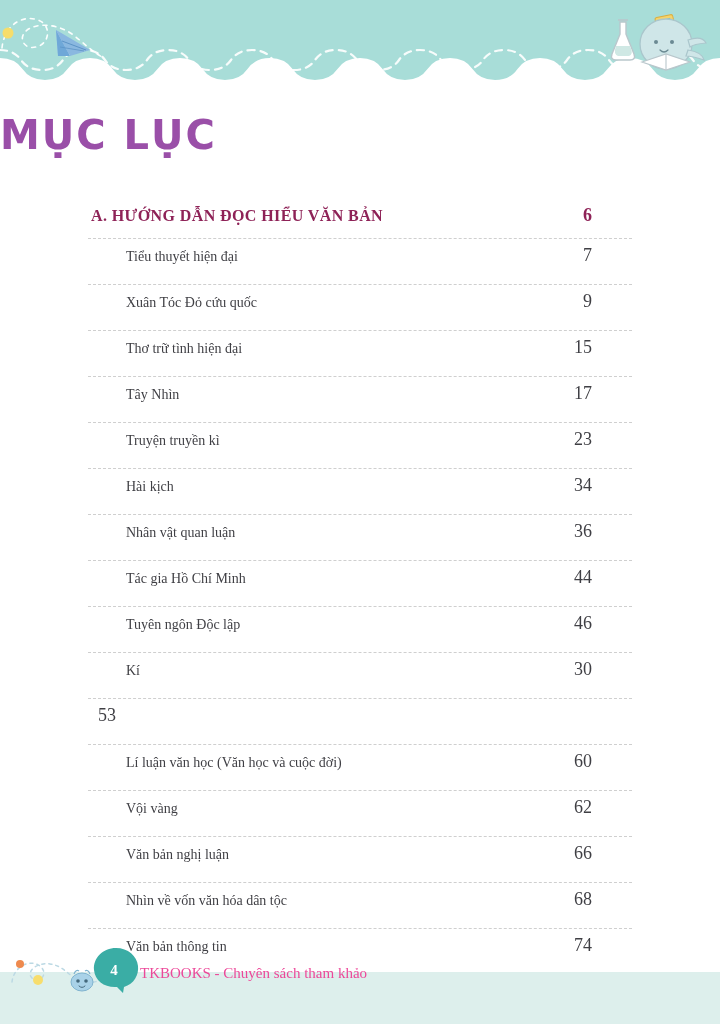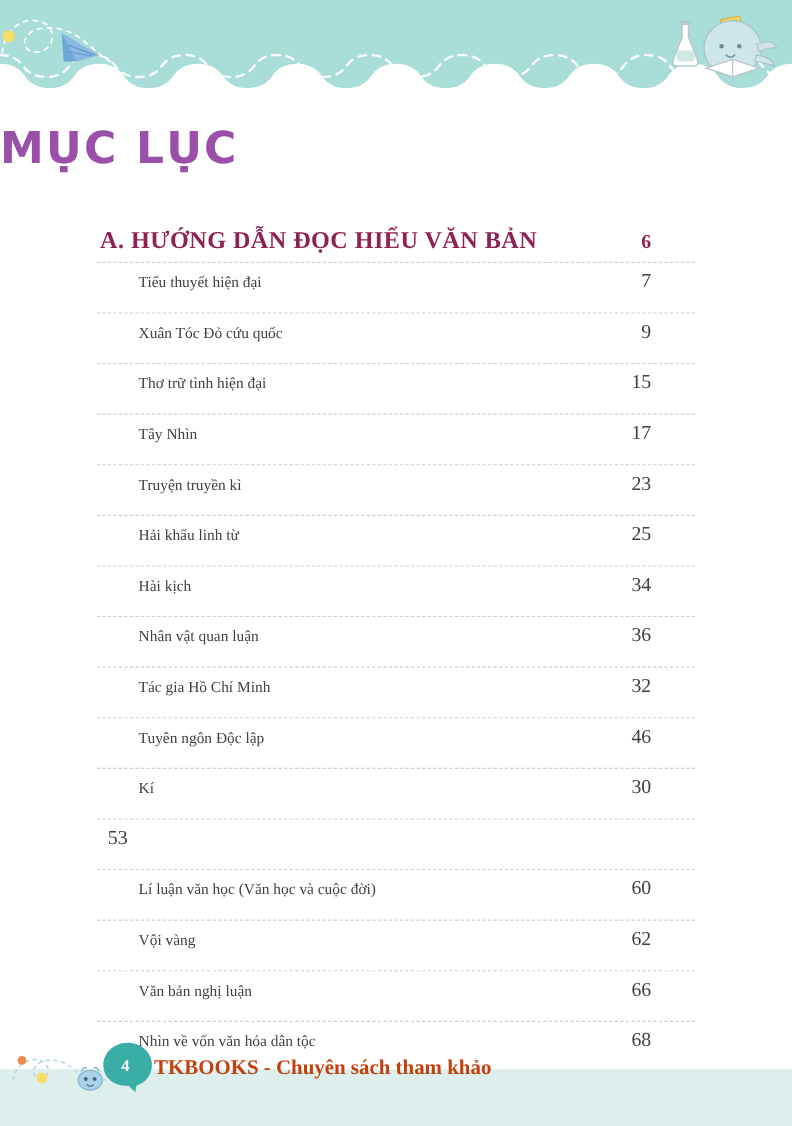--- a/index.html
+++ b/index.html
@@ -85,21 +85,21 @@
   }
   .toc-page {
     white-space: nowrap;
     text-align: right;
     min-width: 28px;
   }
 
   .toc-row.section .toc-label {
     font-family: "Liberation Serif", "DejaVu Serif", serif;
     font-weight: bold;
-    font-size: 22px;
+    font-size: 16px;
     letter-spacing: 0.4px;
     color: #8e2257;
     text-transform: uppercase;
     padding-left: 3px;
     text-align: center;
   }
   .toc-row.section .toc-page {
     font-family: "Liberation Serif", "DejaVu Serif", serif;
     font-weight: bold;
     font-size: 18px;
@@ -164,23 +164,23 @@
     font-family: "Liberation Serif", "DejaVu Serif", serif;
     font-size: 15px;
     font-weight: bold;
     color: #ffffff;
   }
   .footer-text {
     position: absolute;
     left: 140px;
     bottom: 42px;
     font-family: "Liberation Serif", "DejaVu Serif", serif;
-    font-weight: bold;
-    font-size: 19px;
-    color: #c2410c;
+    font-weight: normal;
+    font-size: 15px;
+    color: #ec4899;
     white-space: nowrap;
   }
 </style>
 </head>
 <body>
 
 <div class="page">
 
   <div class="header-band">
     <svg class="band-svg" width="720" height="86" viewBox="0 0 720 86">
@@ -269,34 +269,30 @@
     </div>
     <div class="toc-row entry">
       <span class="toc-label">Tây Nhìn</span>
       <span class="toc-page">17</span>
     </div>
     <div class="toc-row entry">
       <span class="toc-label">Truyện truyền kì</span>
       <span class="toc-page">23</span>
     </div>
     <div class="toc-row entry">
-      <span class="toc-label">Hải khẩu linh từ</span>
-      <span class="toc-page">25</span>
-    </div>
-    <div class="toc-row entry">
       <span class="toc-label">Hài kịch</span>
       <span class="toc-page">34</span>
     </div>
     <div class="toc-row entry">
       <span class="toc-label">Nhân vật quan luận</span>
       <span class="toc-page">36</span>
     </div>
     <div class="toc-row entry">
       <span class="toc-label">Tác gia Hồ Chí Minh</span>
-      <span class="toc-page">32</span>
+      <span class="toc-page">44</span>
     </div>
     <div class="toc-row entry">
       <span class="toc-label">Tuyên ngôn Độc lập</span>
       <span class="toc-page">46</span>
     </div>
     <div class="toc-row entry">
       <span class="toc-label">Kí</span>
       <span class="toc-page">30</span>
     </div>
     <div class="toc-row entry">

